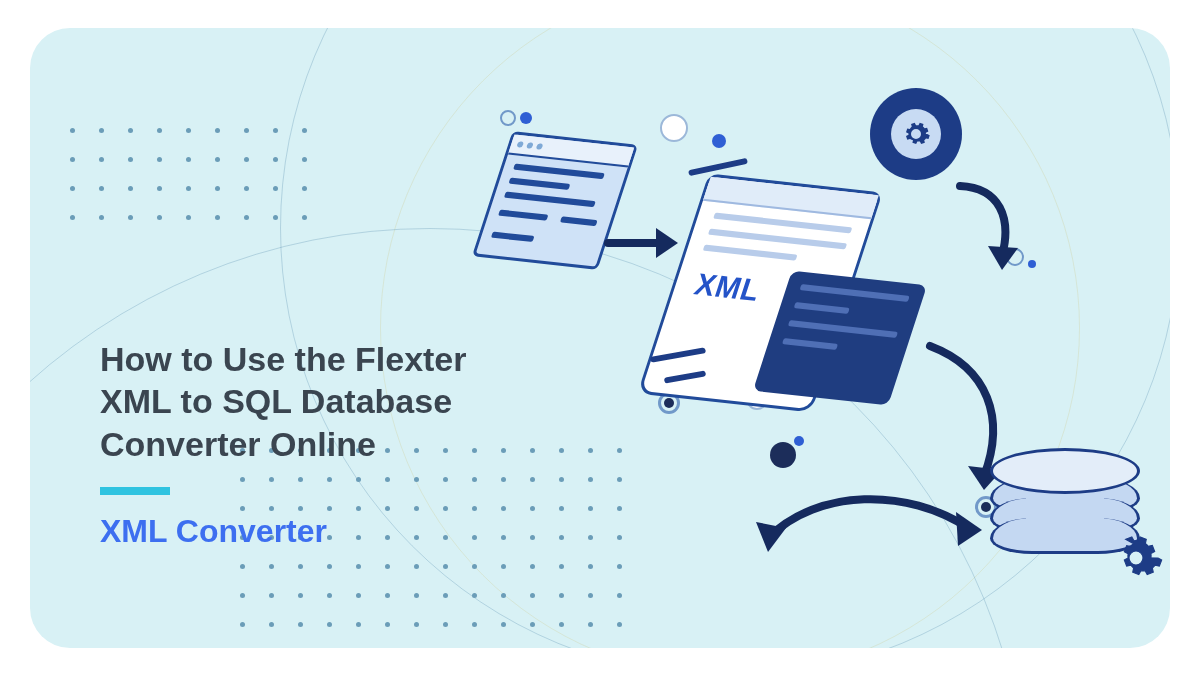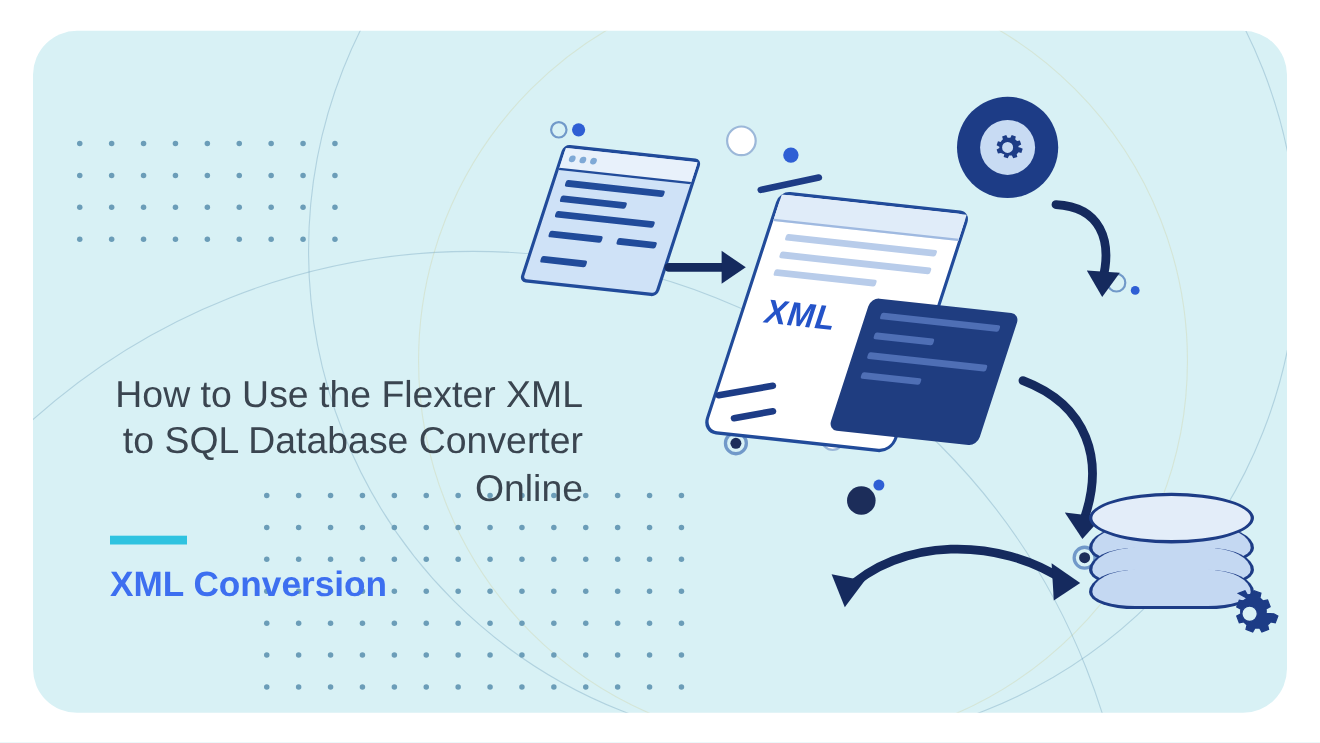--- a/index.html
+++ b/index.html
@@ -47,22 +47,21 @@
 .textblock {
   position: absolute;
   left: 70px;
   top: 310px;
   width: 430px;
 }
 .title {
   font-size: 34px;
   line-height: 1.25;
   color: #3a4550;
-  font-weight: 400;
-  text-align: right;
+  font-weight: 700;
 }
 .underline {
   width: 70px;
   height: 8px;
   background: #2fc3e0;
   margin: 22px 0 18px;
 }
 .subtitle {
   font-size: 32px;
   font-weight: 700;
@@ -306,21 +305,21 @@
       <span></span>
       <span></span>
       <span></span>
       <span></span>
       <span></span>
     </div>
 
   <div class="textblock">
     <div class="title">How to Use the Flexter XML to SQL Database Converter Online</div>
     <div class="underline"></div>
-    <div class="subtitle">XML Conversion</div>
+    <div class="subtitle">XML Converter</div>
   </div>
 
   <div class="illus">
 
     <div class="dot blue" style="left:60px;top:34px;width:12px;height:12px;"></div>
     <div class="dot hollow" style="left:40px;top:32px;width:16px;height:16px;"></div>
     <div class="dot white" style="left:200px;top:36px;width:28px;height:28px;"></div>
     <div class="dot blue" style="left:252px;top:56px;width:14px;height:14px;"></div>
     <div class="dot hollow" style="left:546px;top:170px;width:18px;height:18px;"></div>
     <div class="dot blue" style="left:568px;top:182px;width:8px;height:8px;"></div>

